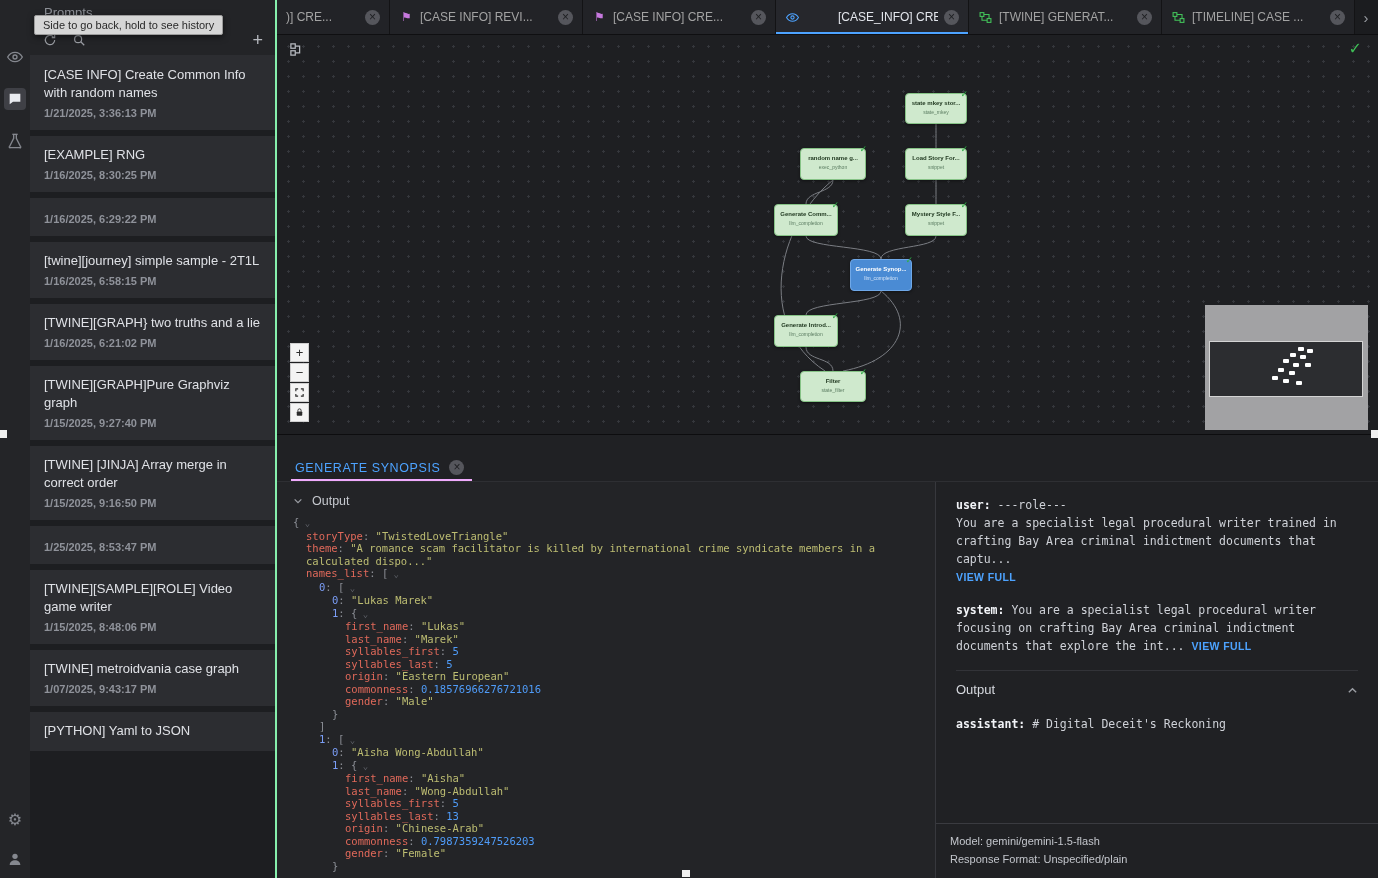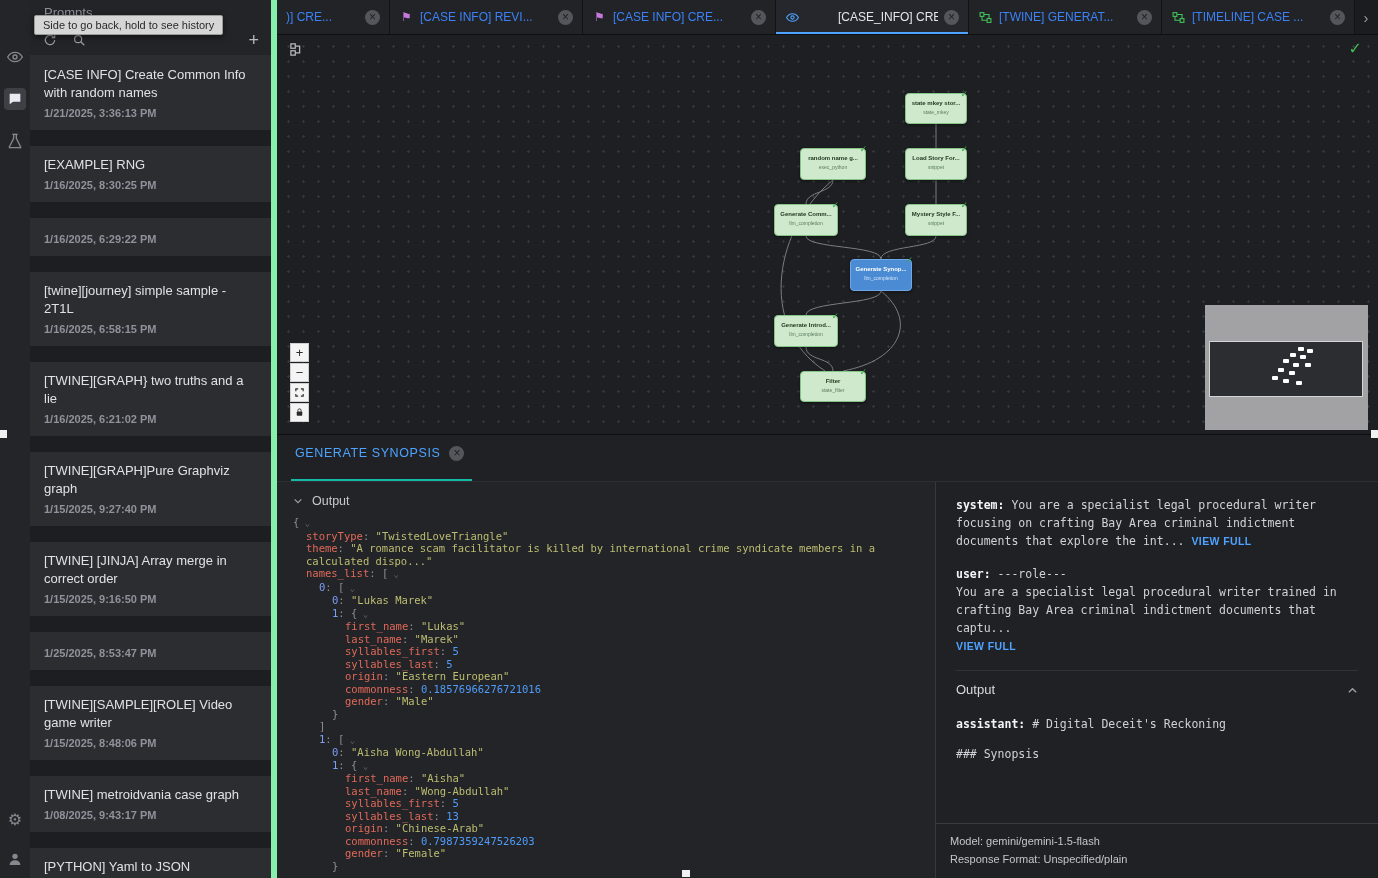--- a/index.html
+++ b/index.html
@@ -8,42 +8,42 @@
   .app { position:relative; width:1378px; height:878px; background:#1e1f22; overflow:hidden; display:flex; }
 
   
   .rail { width:30px; flex:none; background:#242528; display:flex; flex-direction:column; align-items:center; padding-top:48px; padding-bottom:10px; gap:22px; }
   .ricon { width:18px; height:18px; color:#85888f; display:flex; align-items:center; justify-content:center; font-size:15px; cursor:pointer; }
   .ricon svg { width:16px; height:16px; }
   .ricon.active { color:#e9ebf0; background:#3f4046; border-radius:4px; width:22px; height:22px; }
   .ricon.pushdown { margin-top:auto; }
 
   
-  .sidebar { width:247px; flex:none; background:#232427; border-right:6px solid #86efac; display:flex; flex-direction:column; position:relative; }
+  .sidebar { width:247px; flex:none; background:#232427; border-right:2px solid #86efac; display:flex; flex-direction:column; position:relative; }
   .sb-title { color:#8d9097; font-size:13px; padding:5px 0 2px 14px; height:24px; flex:none; }
   .sb-toolbar { height:32px; flex:none; display:flex; align-items:center; gap:14px; padding:0 12px; color:#9a9da3; border-bottom:1px solid #2c2d31; }
   .sb-toolbar .ticon-sm { width:15px; height:15px; display:flex; align-items:center; justify-content:center; cursor:pointer; }
   .sb-toolbar .ticon-sm svg { width:14px; height:14px; }
   .sb-toolbar .grow { flex:1; }
   .sb-add { font-size:18px; line-height:18px; color:#b6b9bf; cursor:pointer; }
-  .sb-list { flex:1; overflow:hidden; display:flex; flex-direction:column; gap:16px; background:#1d1e21; }
+  .sb-list { flex:1; overflow:hidden; display:flex; flex-direction:column; gap:6px; background:#1d1e21; }
   .pitem { background:#2c2d31; padding:10px 14px 11px; flex:none; cursor:pointer; }
   .pitem-title { color:#dfe1e6; font-size:13px; line-height:18px; }
   .pitem-time { color:#8f929a; font-size:11px; margin-top:5px;font-weight:bold; }
 
   .tooltip { position:absolute; left:34px; top:15px; z-index:60; background:#d6d6d6; color:#2a2a2a; font-size:11px; padding:3px 8px; border:1px solid #9b9b9b; border-radius:2px; white-space:nowrap; box-shadow:0 2px 6px rgba(0,0,0,.5); }
 
   
   .main { flex:1; min-width:0; display:flex; flex-direction:column; }
 
   
   .tabbar { height:35px; flex:none; background:#1b1c1f; display:flex; align-items:stretch; border-bottom:1px solid #0f0f11; }
   .tab { flex:none; width:193px; display:flex; align-items:center; gap:6px; padding:0 9px; background:#222327; border-right:1px solid #131315; position:relative; cursor:pointer; min-width:0; }
   .tab.first { width:113px; }
-  .tab .tlabel { flex:1; font-size:12px; color:#3b82f6; white-space:nowrap; overflow:hidden; }
+  .tab .tlabel { flex:1; font-size:12px; color:#a3a3a3; white-space:nowrap; overflow:hidden; }
   .tab.active { background:#26272c; }
   .tab.active .tlabel { color:#e3e6ec;padding-left:32px; }
   .tab.active::after { content:""; position:absolute; left:0; right:0; bottom:0; height:2px; background:#4da3ff; }
   .ticon { flex:none; width:15px; height:15px; display:flex; align-items:center; justify-content:center; font-size:12px; }
   .ticon svg { width:13px; height:13px; }
   .ticon.flag-icon { color:#c678dd; }
   .ticon.eye-icon { color:#4da3ff; }
   .ticon.flow-icon { color:#43c25a; }
   .tclose { flex:none; width:15px; height:15px; line-height:15px; text-align:center; border-radius:50%; background:#55565c; color:#1d1e21; font-size:12px; cursor:pointer; }
   .tab-overflow { width:22px; flex:none; display:flex; align-items:center; justify-content:center; color:#9a9da3; font-size:15px; cursor:pointer; }
@@ -70,21 +70,21 @@
   .zbtn { width:19px; height:19px; background:#f4f4f4; border:1px solid #cfcfcf; color:#2b2b2b; display:flex; align-items:center; justify-content:center; font-size:13px; cursor:pointer; }
   .zbtn svg { width:11px; height:11px; }
 
   .minimap { position:absolute; right:10px; top:270px; width:163px; height:125px; background:#a2a2a4; cursor:pointer; }
   .minimap-view { position:absolute; left:4px; top:36px; width:154px; height:56px; background:#2c2d30; border:1px solid #d4d4d4; }
   .mini-node { position:absolute; width:6px; height:4px; background:#ffffff; border-radius:1px; }
 
   
   .bottom { flex:1; min-height:0; display:flex; flex-direction:column; background:#232427; }
   .bp-header { height:47px; flex:none; background:#202124; border-bottom:1px solid #2e2f33; display:flex; align-items:flex-end; padding-left:14px; }
-  .bp-tab { display:flex; align-items:flex-start; gap:9px; padding:8px 8px 18px 4px; border-bottom:2px solid #14b8a6; cursor:pointer; }
+  .bp-tab { display:flex; align-items:flex-end; gap:9px; padding:8px 8px 4px 4px; border-bottom:2px solid #f0abfc; cursor:pointer; }
   .bp-tab-label { color:#4da3ff; font-size:12.5px; letter-spacing:.6px; }
   .bp-body { flex:1; min-height:0; display:flex; }
 
   .json-pane { width:658px; flex:none; overflow:hidden; padding-top:8px; }
   .json-head { display:flex; align-items:center; gap:9px; color:#c6c9cf; font-size:12.5px; padding:4px 0 8px 16px; }
   .json-head .chev { color:#9a9da3; display:flex; }
   .json-head svg { width:10px; height:10px; }
   .json-lines { font-family:"DejaVu Sans Mono","Liberation Mono",monospace; font-size:10.5px; line-height:12.5px; }
   .jline { white-space:pre-wrap; padding-right:14px; word-break:break-word; }
   .jk { color:#e0695a; } .js { color:#bdbd72; } .jn { color:#4f9cf9; }
@@ -185,21 +185,21 @@
         </div>
         <div class="pitem">
           <div class="pitem-time">1/25/2025, 8:53:47 PM</div>
         </div>
         <div class="pitem">
           <div class="pitem-title">[TWINE][SAMPLE][ROLE] Video game writer</div>
           <div class="pitem-time">1/15/2025, 8:48:06 PM</div>
         </div>
         <div class="pitem">
           <div class="pitem-title">[TWINE] metroidvania case graph</div>
-          <div class="pitem-time">1/08/2025, 9:43:17 PM</div>
+          <div class="pitem-time">1/07/2025, 9:43:17 PM</div>
         </div>
         <div class="pitem">
           <div class="pitem-title">[PYTHON] Yaml to JSON</div>
         </div>
       </div>
   </div>
 
   <div class="tooltip">Side to go back, hold to see history</div>
 
   <div class="main">
@@ -398,38 +398,37 @@
               <div class="jline" style="padding-left: 68px;"><span class="jk">origin</span><span class="jp">: </span><span class="js">"Chinese-Arab"</span></div>
               <div class="jline" style="padding-left: 68px;"><span class="jk">commonness</span><span class="jp">: </span><span class="jn">0.7987359247526203</span></div>
               <div class="jline" style="padding-left: 68px;"><span class="jk">gender</span><span class="jp">: </span><span class="js">"Female"</span></div>
               <div class="jline" style="padding-left: 55px;"><span class="jp">}</span></div>
             </div>
         </div>
 
         <div class="right-pane">
           <div class="rp-scroll">
             <div class="rp-block">
-              <span class="rp-label">system:</span><span> You are a specialist legal procedural writer focusing on crafting Bay Area criminal indictment documents that explore the int... </span><span class="view-full">VIEW FULL</span>
-            </div>
-            <div class="rp-block">
               <div><span class="rp-label">user:</span><span> ---role---</span></div>
               <div>You are a specialist legal procedural writer trained in crafting Bay Area criminal indictment documents that captu...</div>
               <div><span class="view-full">VIEW FULL</span></div>
+            </div>
+            <div class="rp-block">
+              <span class="rp-label">system:</span><span> You are a specialist legal procedural writer focusing on crafting Bay Area criminal indictment documents that explore the int... </span><span class="view-full">VIEW FULL</span>
             </div>
             <div class="rp-output-head">
               <span>Output</span>
               <span class="chev">
                   <svg viewBox="0 0 24 24" fill="none" stroke="currentColor" stroke-width="3">
                     <path d="M4 16l8-8 8 8"></path>
                   </svg>
                 </span>
             </div>
             <div class="rp-block">
               <div><span class="rp-label">assistant:</span><span> # Digital Deceit's Reckoning</span></div>
-              <div class="rp-gap">### Synopsis</div>
             </div>
           </div>
           <div class="rp-model">
             <div>Model: gemini/gemini-1.5-flash</div>
             <div>Response Format: Unspecified/plain</div>
           </div>
         </div>
 
       </div>
     </div>

